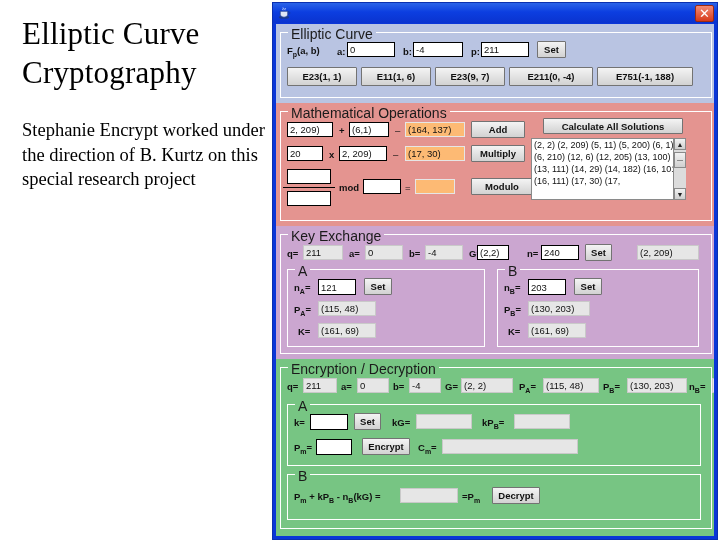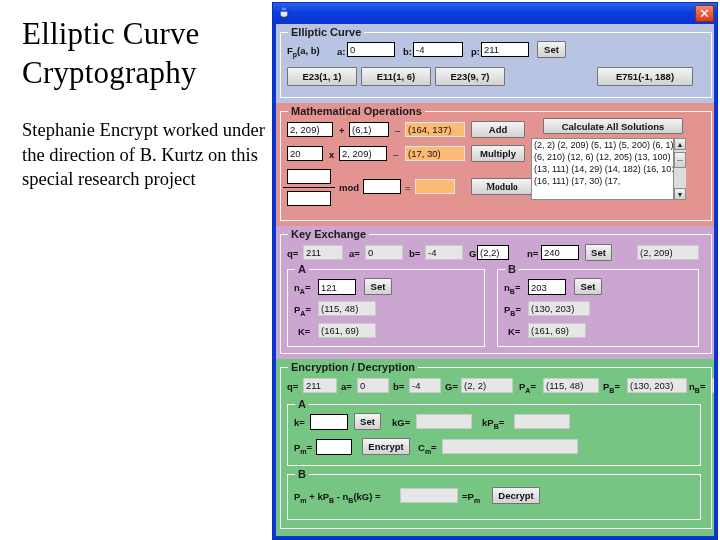--- a/index.html
+++ b/index.html
@@ -25,21 +25,21 @@
             background:linear-gradient(180deg,#f48a74,#d63a1a);
             border:1px solid #9b2a12;border-radius:2px;
             display:flex;align-items:center;justify-content:center;
             color:#fff;font-size:13px;font-weight:bold;line-height:1;font-family:"DejaVu Sans",sans-serif;}
   .winbody{position:absolute;left:3px;top:21px;right:3px;bottom:3px;background:#eceae4;
            overflow:hidden;}
 
   
   .panel{position:relative;box-sizing:border-box;}
   .grp{position:relative;border:1px solid #ffffff;box-sizing:border-box;margin:0;}
-  .grp>.gtitle{position:absolute;top:-7px;left:7px;font-size:11px;font-weight:bold;
+  .grp>.gtitle{position:absolute;top:-7px;left:7px;font-size:14px;font-weight:normal;
                color:#1b1b1b;padding:0 3px;}
 
   .p-curve{background:#b9c4e2;}
   .p-math{background:#e49490;}
   .p-key{background:#cba6d0;}
   .p-enc{background:#77c583;}
 
   .lbl{font-size:9.5px;color:#111;white-space:nowrap;font-weight:bold;}
   .lbl.reg{font-weight:normal;}
   sub{font-size:7px;}
@@ -113,20 +113,21 @@
           <div class="tf abs" style="left:132px;top:9px;width:50px;">-4</div>
 
           <span class="lbl abs" style="left:190px;top:13px;">p:</span>
           <div class="tf abs" style="left:200px;top:9px;width:48px;">211</div>
 
           <div class="btn abs" style="left:256px;top:8px;width:29px;">Set</div>
 
           <div class="btn abs" style="left:6px;top:34px;width:70px;height:19px;">E23(1, 1)</div>
           <div class="btn abs" style="left:80px;top:34px;width:70px;height:19px;">E11(1, 6)</div>
           <div class="btn abs" style="left:154px;top:34px;width:70px;height:19px;">E23(9, 7)</div>
+          <div class="btn abs" style="left:228px;top:34px;width:84px;height:19px;">E211(0, -4)</div>
           <div class="btn abs" style="left:316px;top:34px;width:96px;height:19px;">E751(-1, 188)</div>
         </div>
       </div>
 
       <div class="panel p-math abs" style="left:0;top:79px;width:440px;height:123px;">
         <div class="grp abs" style="left:4px;top:8px;width:432px;height:110px;">
           <div class="gtitle p-math">Mathematical Operations</div>
 
           <div class="tf abs" style="left:6px;top:10px;width:46px;">2, 209)</div>
           <span class="lbl abs" style="left:58px;top:13px;">+</span>
@@ -142,21 +143,21 @@
           <div class="tf ro abs" style="left:124px;top:34px;width:60px;">(17, 30)</div>
           <div class="btn abs" style="left:190px;top:33px;width:54px;">Multiply</div>
 
           <div class="tf abs" style="left:6px;top:57px;width:44px;"></div>
           <div class="fracline abs" style="left:2px;top:75px;width:52px;"></div>
           <div class="tf abs" style="left:6px;top:79px;width:44px;"></div>
           <span class="lbl abs" style="left:58px;top:70px;">mod</span>
           <div class="tf abs" style="left:82px;top:67px;width:38px;"></div>
           <span class="lbl abs reg" style="left:124px;top:70px;">=</span>
           <div class="tf ro abs" style="left:134px;top:67px;width:40px;"></div>
-          <div class="btn abs" style="left:190px;top:66px;width:62px;font-family:Liberation Serif, serif;">Modulo</div>
+          <div class="btn abs" style="left:190px;top:66px;width:62px;">Modulo</div>
 
           <div class="btn abs" style="left:262px;top:6px;width:140px;height:16px;">Calculate All Solutions</div>
 
           <div class="abs" style="left:250px;top:26px;width:168px;height:62px;">
             <div class="listbox" style="width:155px;height:62px;">(2, 2) (2, 209) (5, 11) (5, 200) (6, 1) (6, 210) (12, 6) (12, 205) (13, 100) (13, 111) (14, 29) (14, 182) (16, 101) (16, 111) (17, 30) (17,</div>
             <div class="sbar" style="right:13px;">
               <div class="sbtn">▲</div>
               <div class="sthumb">
                   <div class="sgrip"></div>
                 </div>

